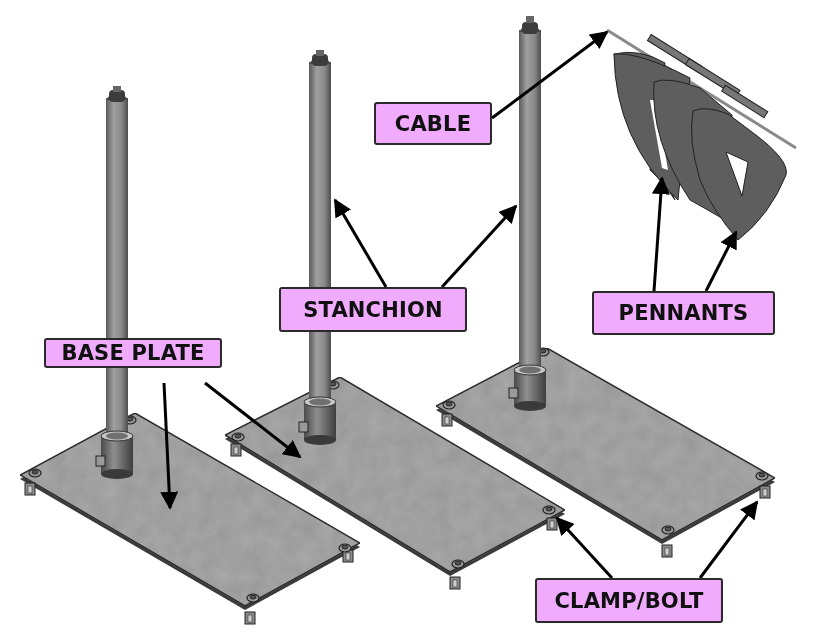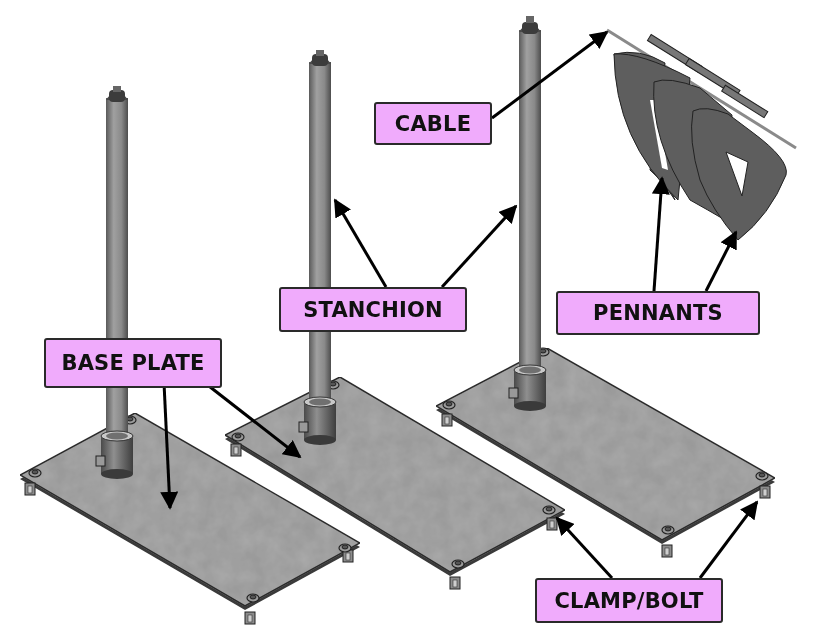--- a/index.html
+++ b/index.html
@@ -14,22 +14,22 @@
     display: flex; align-items: center; justify-content: center;
     font-family: "DejaVu Sans", sans-serif;
     font-weight: bold;
     font-size: 21px;
     color: #111111;
     letter-spacing: 0.2px;
     white-space: nowrap;
   }
   #label-cable { left: 374px; top: 102px; width: 118px; height: 43px; }
   #label-stanchion { left: 279px; top: 287px; width: 188px; height: 45px; }
-  #label-base-plate { left: 44px; top: 338px; width: 178px; height: 50px; }
-  #label-pennants { left: 556px; top: 291px; width: 204px; height: 44px; }
+  #label-base-plate { left: 44px; top: 338px; width: 178px; height: 30px; }
+  #label-pennants { left: 592px; top: 291px; width: 183px; height: 44px; }
   #label-clamp-bolt { left: 535px; top: 578px; width: 188px; height: 45px; }
 </style>
 </head>
 <body>
 
 <svg id="diagram" viewBox="0 0 814 644" xmlns="http://www.w3.org/2000/svg">
   <defs>
     <filter id="noise" x="0" y="0" width="100%" height="100%">
       <feTurbulence type="fractalNoise" baseFrequency="0.06" numOctaves="3" seed="4" result="t"></feTurbulence>
       <feColorMatrix in="t" type="matrix" values="0 0 0 0 0.55  0 0 0 0 0.55  0 0 0 0 0.55  0 0 0 0.55 0" result="n"></feColorMatrix>

